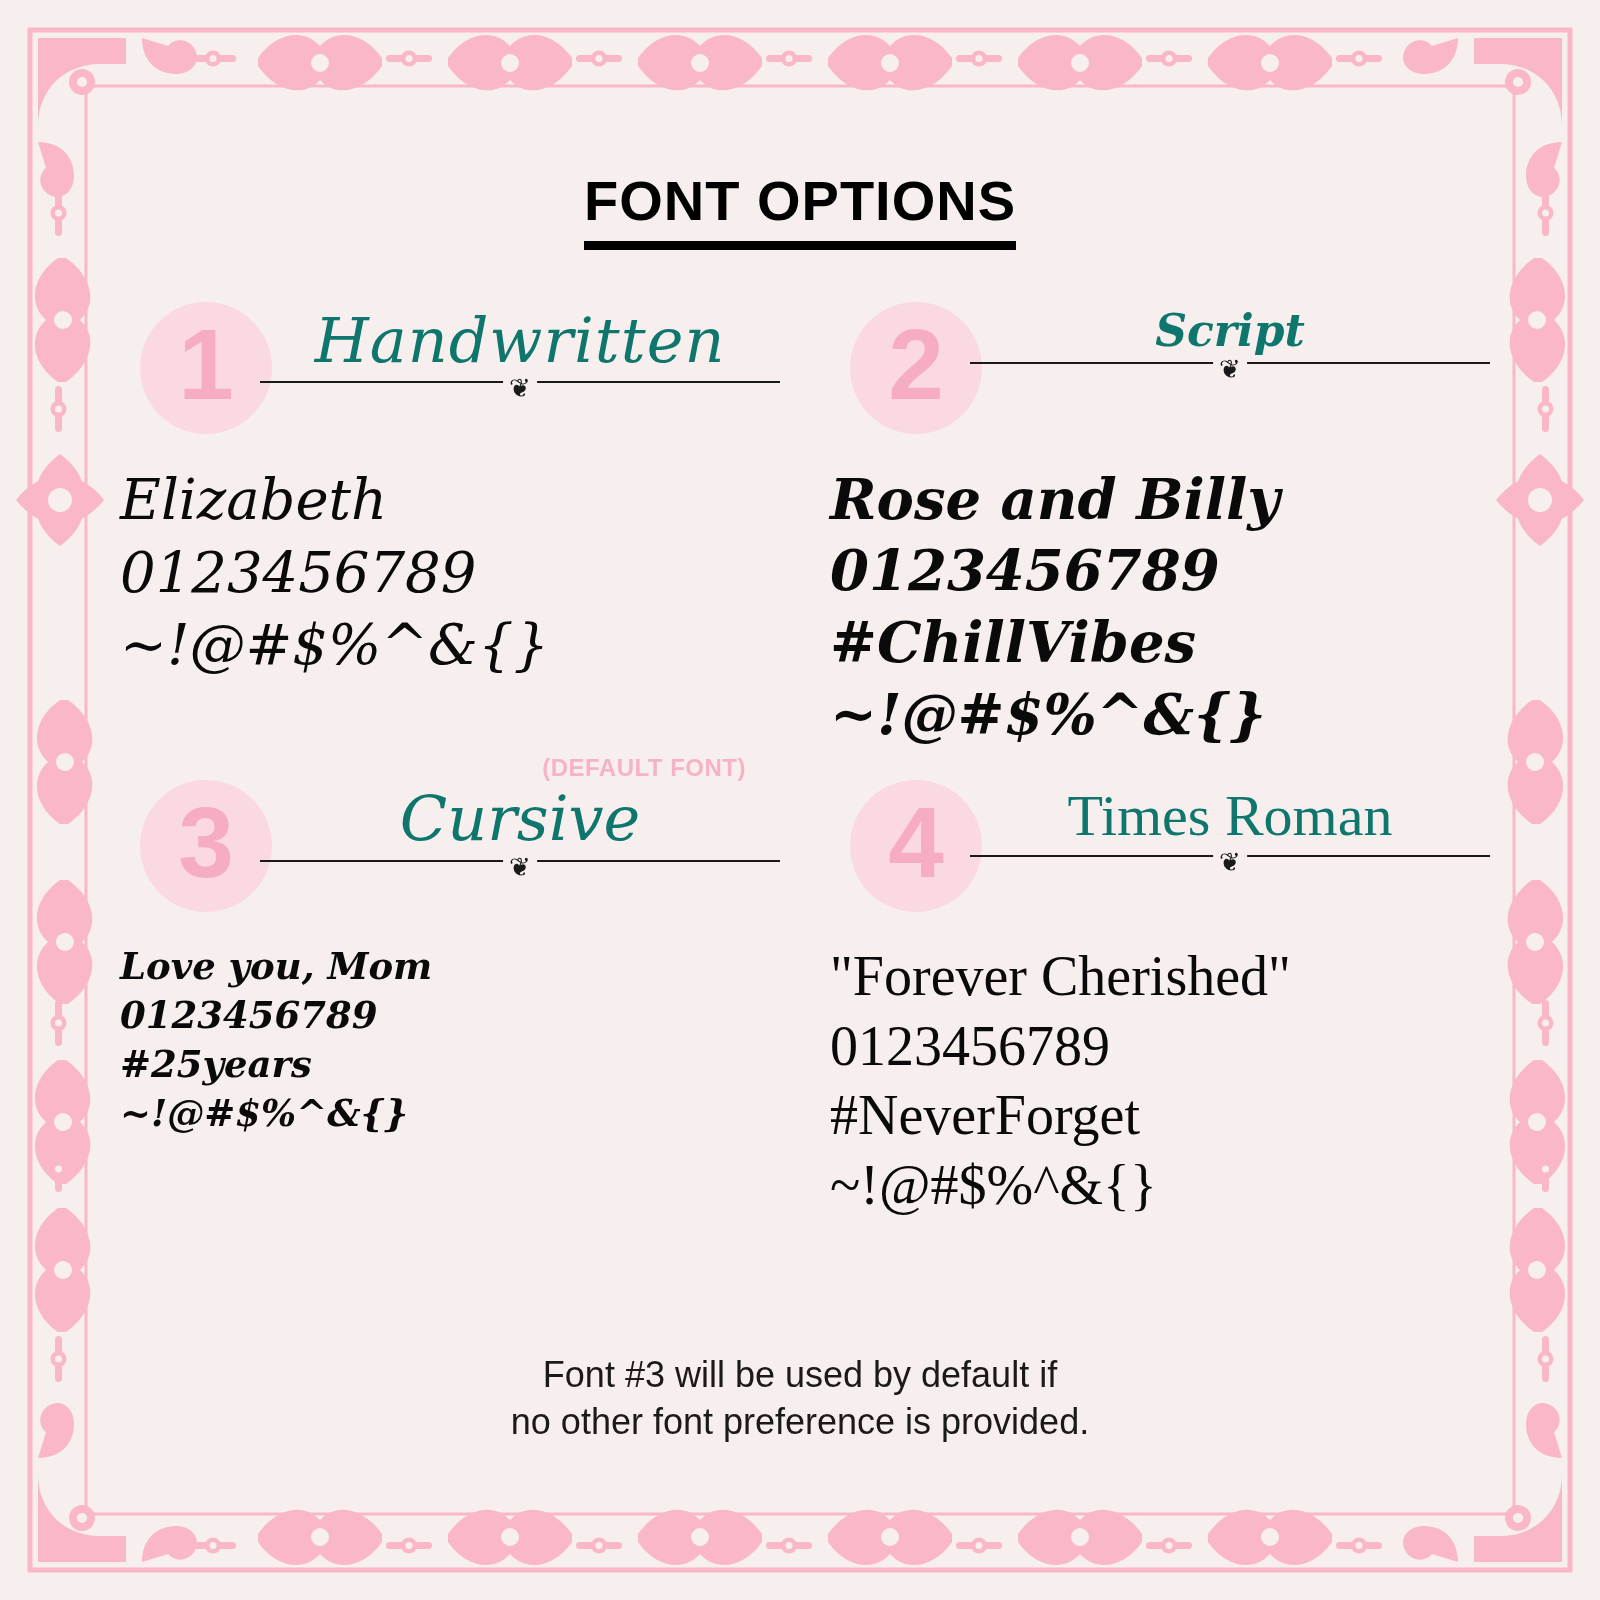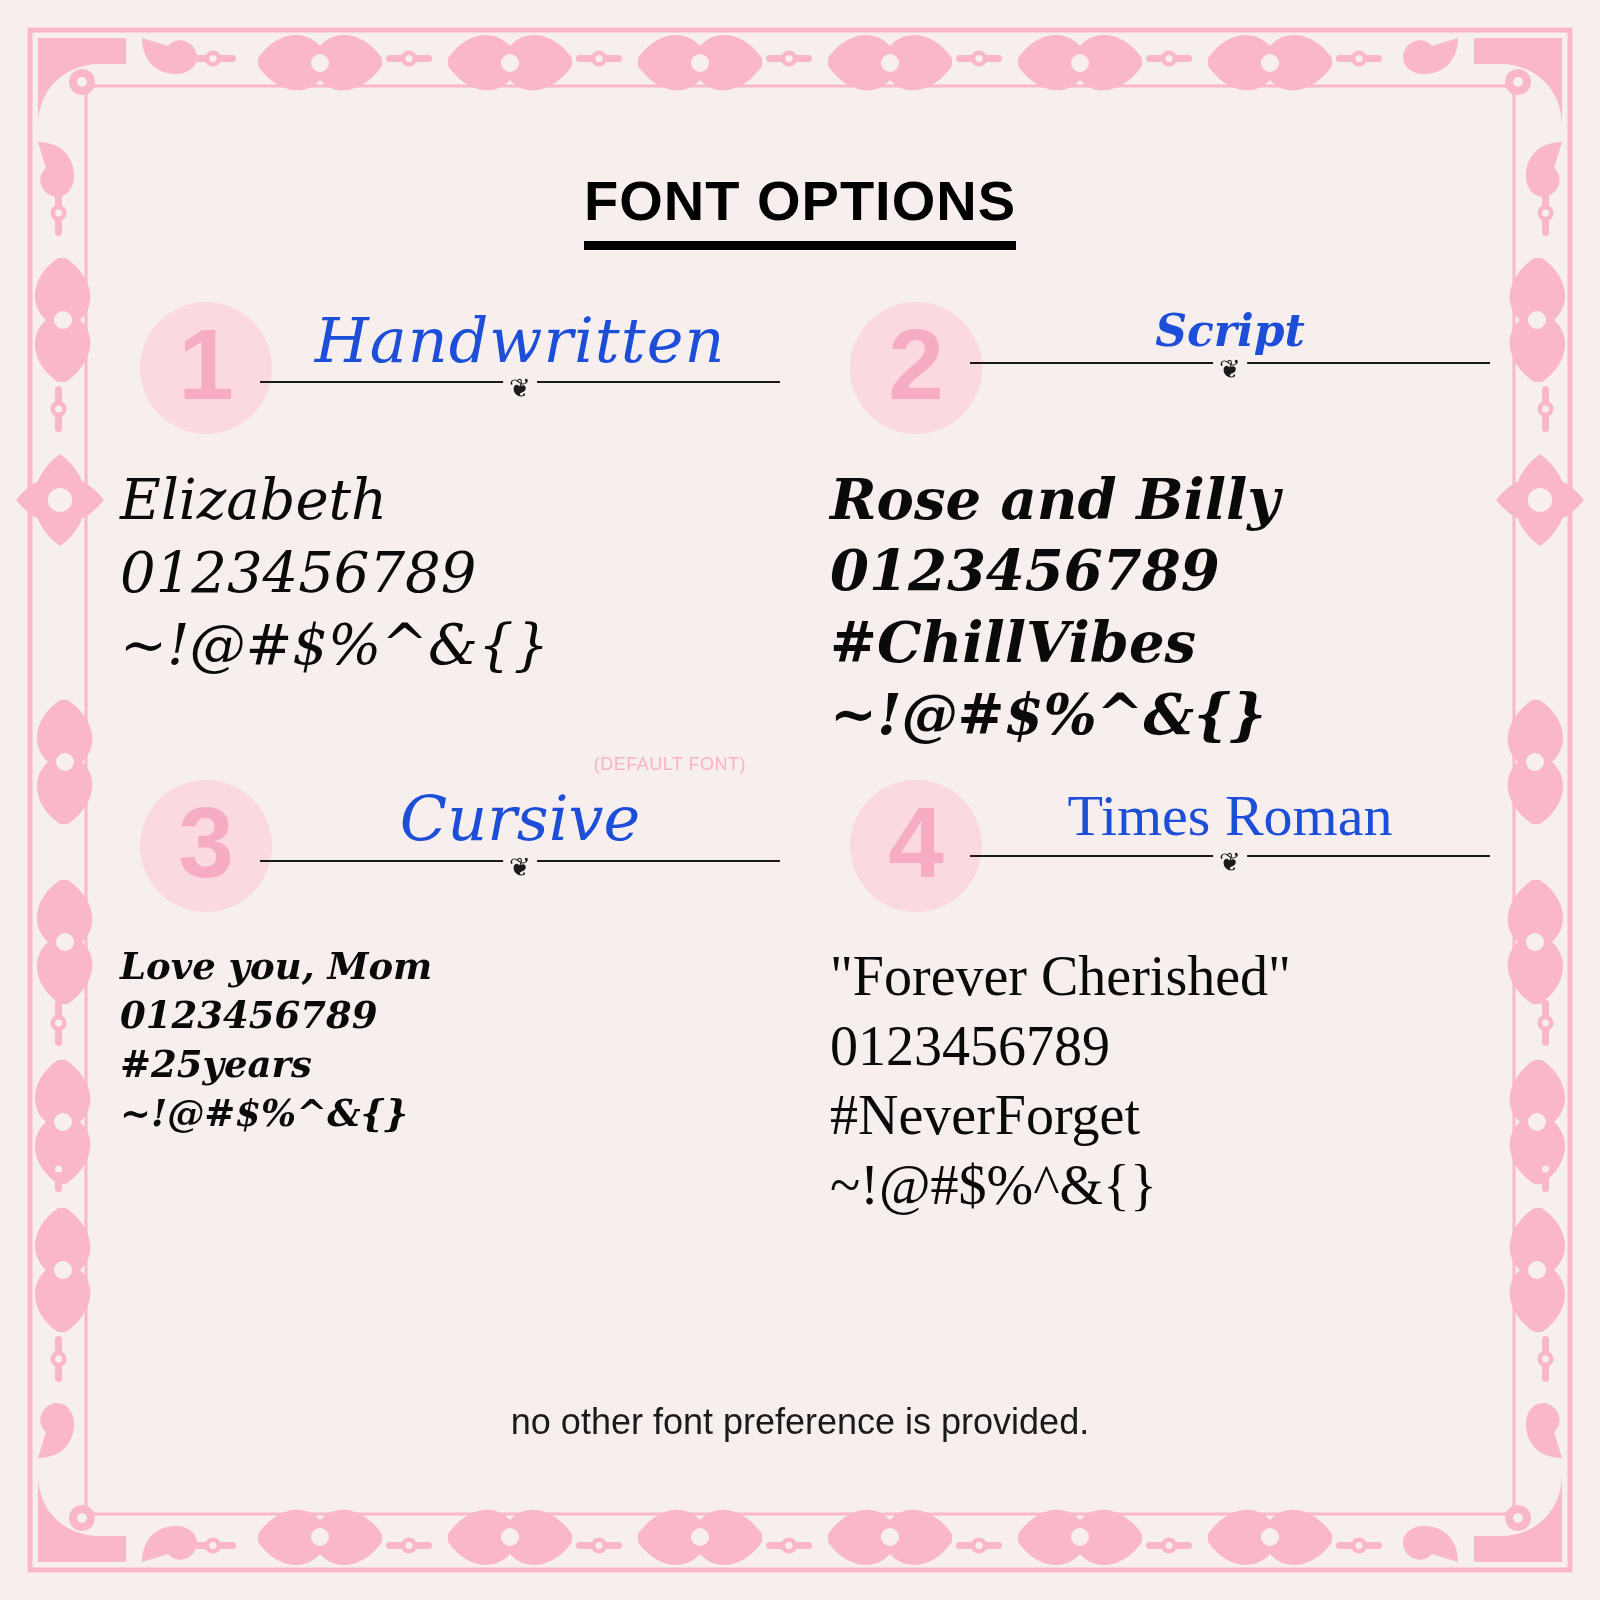--- a/index.html
+++ b/index.html
@@ -90,21 +90,21 @@
 
   .head-right {
     position: absolute;
     left: 140px;
     right: 0;
     top: 6px;
   }
 
   .font-name {
     text-align: center;
-    color: #1d4ed8;
+    color: #0f766e;
     line-height: 1.05;
     white-space: nowrap;
   }
 
   .name-1 {
     font-family: "DejaVu Serif", serif;
     font-size: 62px;
     font-style: italic;
     letter-spacing: 1px;
     font-weight: 400;
@@ -125,22 +125,22 @@
     font-family: "Liberation Serif", serif;
     font-size: 58px;
     font-weight: 400;
   }
 
   .default-tag {
     position: absolute;
     right: 34px;
     top: -32px;
     font-family: "Liberation Sans", sans-serif;
-    font-size: 18px;
-    font-weight: normal;
+    font-size: 24px;
+    font-weight: bold;
     color: #f7b3c6;
     letter-spacing: 0.5px;
   }
 
   
   .divider {
     position: relative;
     margin-top: 4px;
     height: 30px;
   }
@@ -484,16 +484,17 @@
         <div>"Forever Cherished"</div>
         <div>0123456789</div>
         <div>#NeverForget</div>
         <div>~!@#$%^&amp;{}</div>
       </div>
     </div>
 
   </div>
 
   <div class="footnote">
+    <div>Font #3 will be used by default if</div>
     <div>no other font preference is provided.</div>
   </div>
 
 </div>
 
 </body></html>

